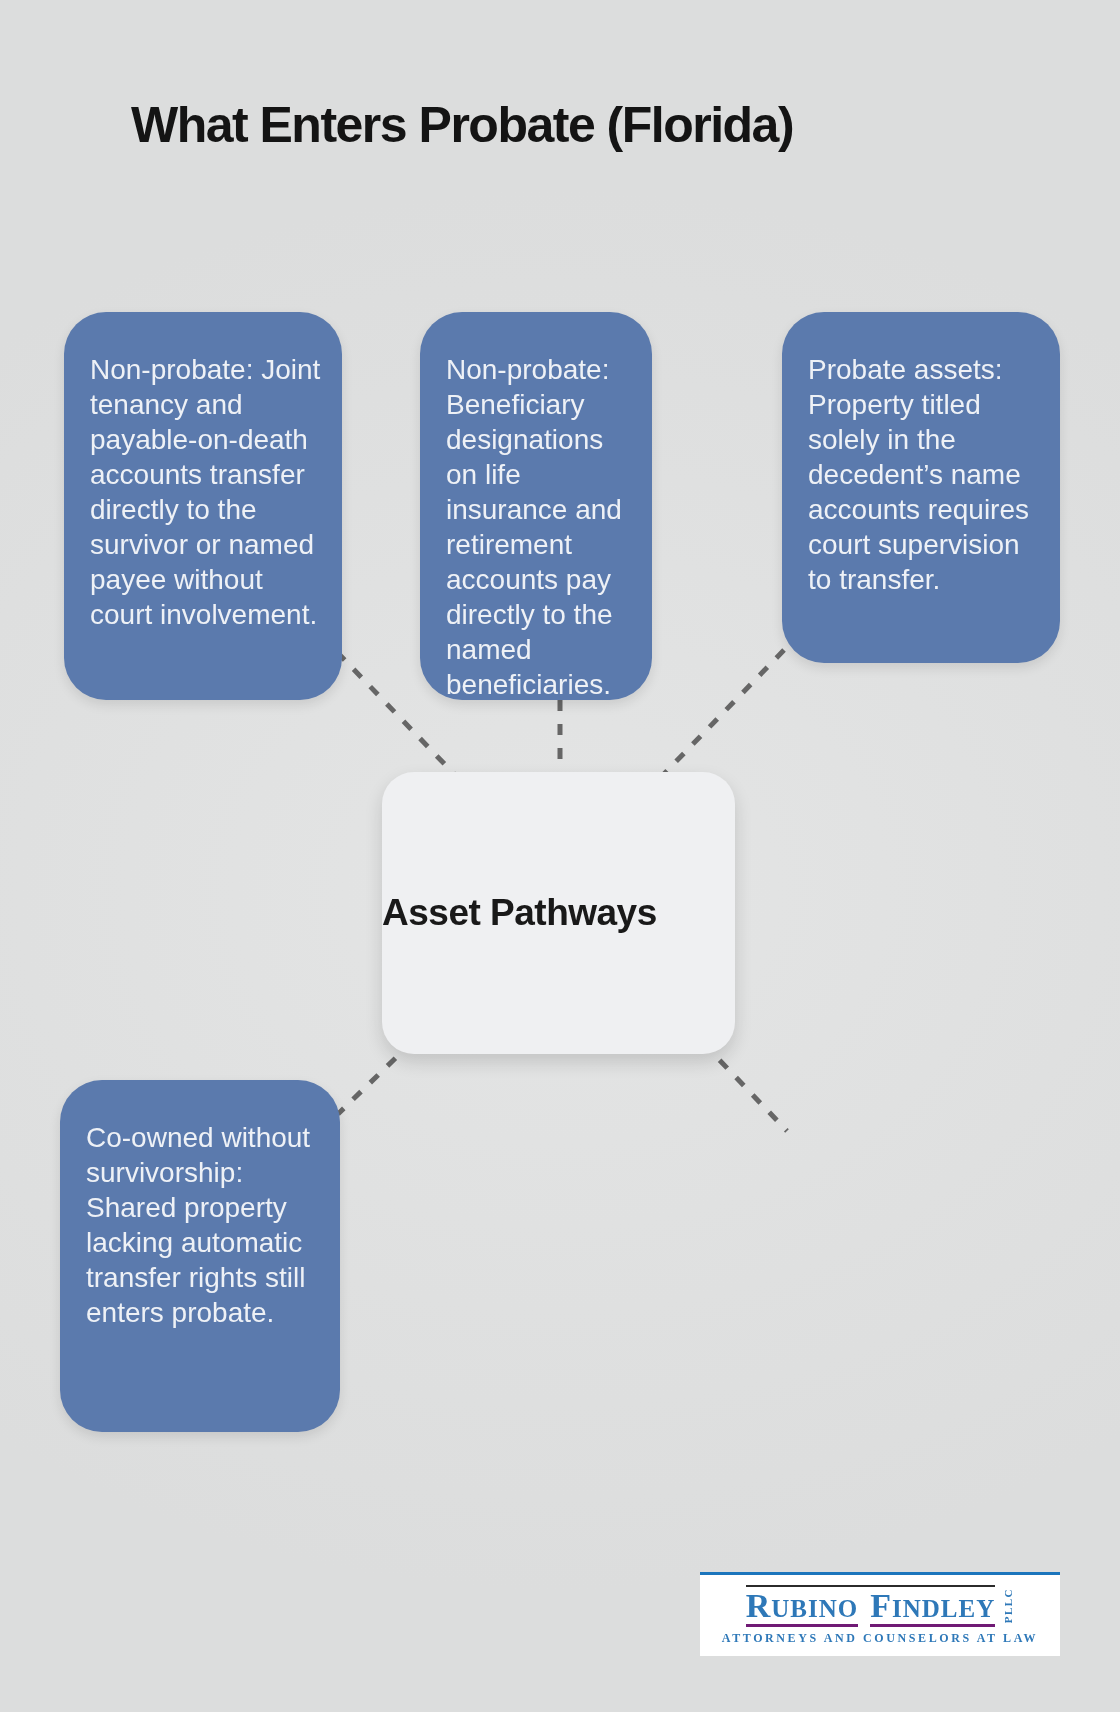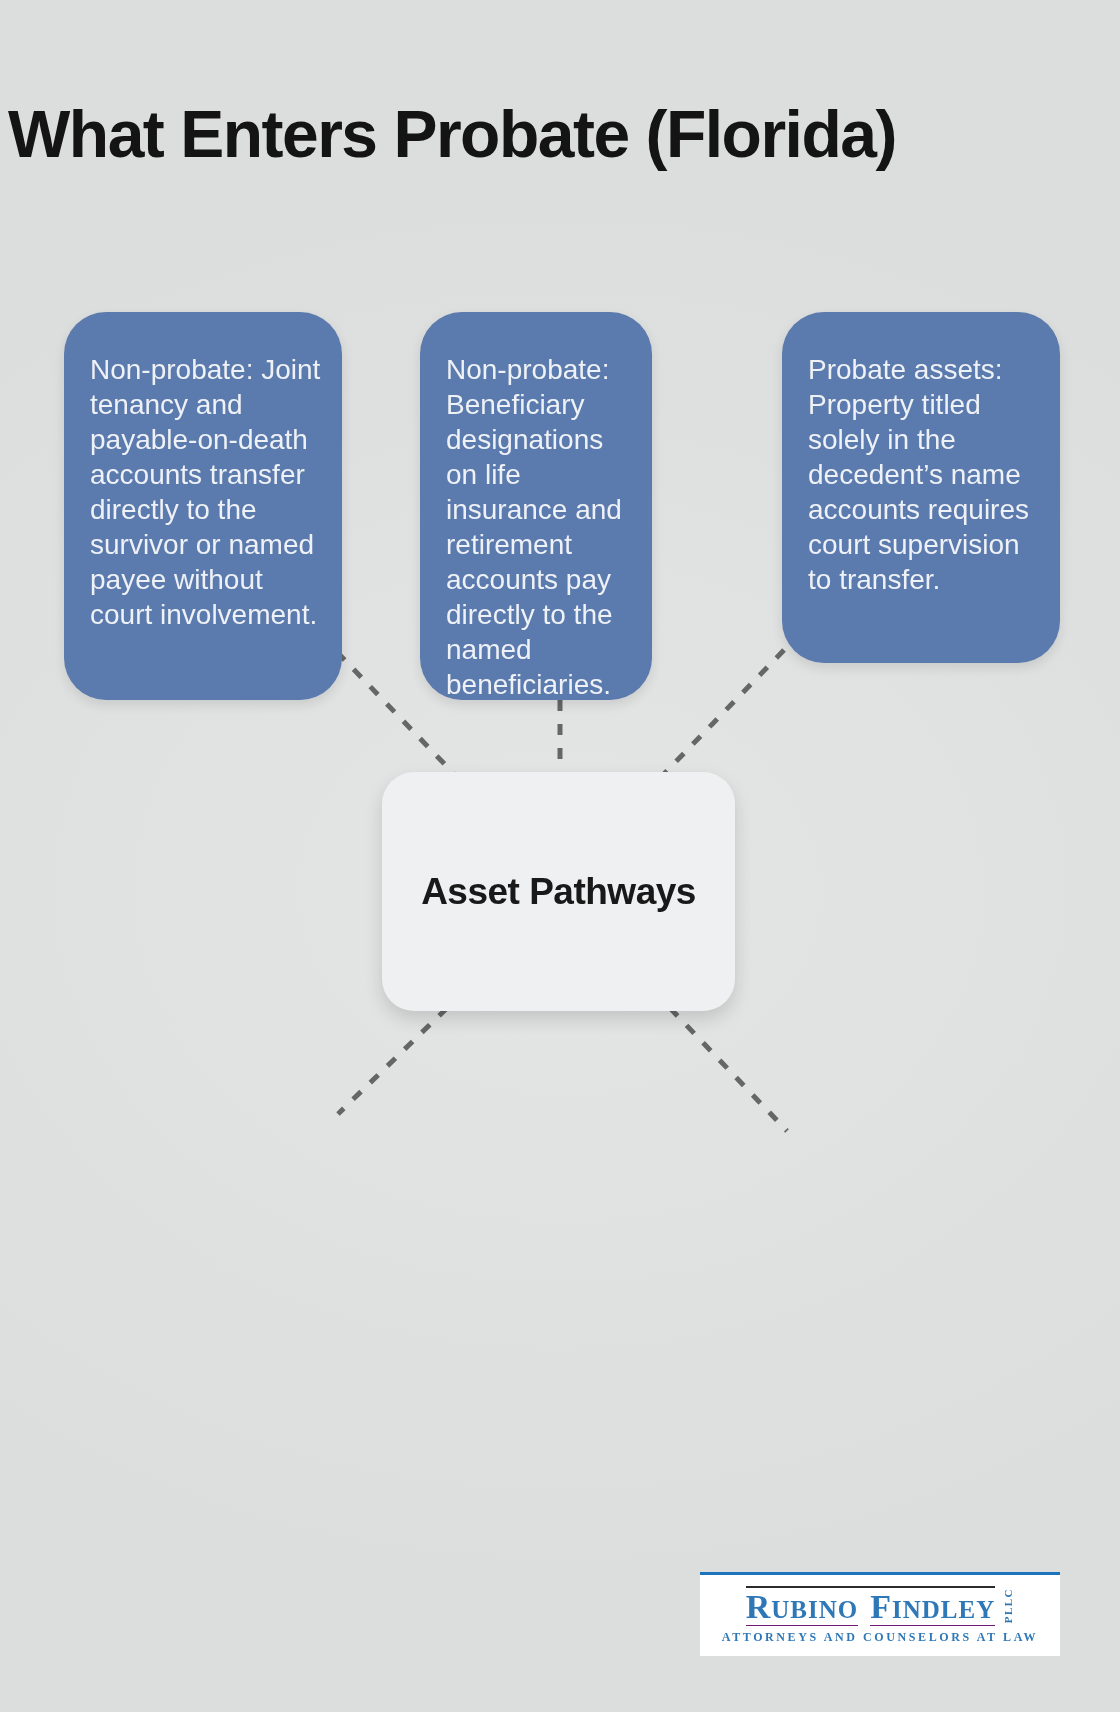--- a/index.html
+++ b/index.html
@@ -8,48 +8,48 @@
     font-family:"Liberation Sans", sans-serif;
     position:relative;
     background:#dfe0e0;
     overflow:hidden;
   }
   .canvas{
     position:absolute;left:0;top:0;width:1120px;height:1712px;
     background:radial-gradient(ellipse 900px 700px at 50% 52%, #e4e5e5 0%, #dfe0e0 60%, #dcdddd 100%);
   }
   .page-title{
-    position:absolute;left:0;top:96px;width:904px;
+    position:absolute;left:10px;top:96px;width:904px;
     text-align:center;
-    font-size:66px;font-weight:bold;letter-spacing:-1.5px;
+    font-size:50px;font-weight:bold;letter-spacing:-1.5px;
     color:#141414;
     margin:0;
   }
   svg.connectors{position:absolute;left:0;top:0;pointer-events:none;}
   .node{
     position:absolute;
     background:#5b7aad;
     border-radius:42px;
     color:#eef1f6;
     font-size:28px;line-height:35px;
     padding:40px 20px 0 26px;
     box-sizing:border-box;
     box-shadow:0 5px 12px rgba(0,0,0,0.10);
   }
   .node-tl{left:64px;top:312px;width:278px;height:388px;}
   .node-tm{left:420px;top:312px;width:232px;height:388px;}
   .node-tr{left:782px;top:312px;width:278px;height:351px;}
   .node-bl{left:60px;top:1080px;width:280px;height:352px;}
   .node-br{left:780px;top:1082px;width:280px;height:390px;}
   .center-node{
-    position:absolute;left:382px;top:772px;width:353px;height:239px;
+    position:absolute;left:382px;top:772px;width:353px;height:282px;
     background:#eff0f2;
     border-radius:32px;
     box-shadow:0 8px 18px rgba(0,0,0,0.14);
-    display:flex;align-items:center;justify-content:center;
+    display:flex;align-items:center;justify-content:flex-start;
   }
   .center-label{
     font-size:37px;font-weight:bold;color:#191919;letter-spacing:-0.5px;
   }
   .logo{
     position:absolute;left:700px;top:1572px;width:360px;height:84px;
     background:#ffffff;
     border-top:3px solid #1b75bc;
     box-sizing:border-box;
     display:flex;flex-direction:column;align-items:center;justify-content:center;
@@ -58,21 +58,21 @@
   .logo-row{display:flex;align-items:center;gap:6px;}
   .logo-name{
     border-top:2px solid #2b2b2b;
     padding-top:1px;
     display:flex;gap:12px;
     color:#2e78b8;
     font-weight:bold;
     font-size:25px;letter-spacing:1px;
     line-height:1.05;
   }
-  .logo-word{border-bottom:1px solid #701a75;padding-bottom:1px;}
+  .logo-word{border-bottom:3px solid #701a75;padding-bottom:1px;}
   .logo-initial{font-size:34px;}
   .logo-pllc{
     color:#2e78b8;font-weight:bold;font-size:11px;letter-spacing:1.5px;
     writing-mode:vertical-rl;transform:rotate(180deg);
     margin-left:2px;line-height:1;
   }
   .logo-tagline{
     margin-top:4px;
     color:#2e78b8;font-weight:bold;
     font-size:12px;letter-spacing:2.6px;
@@ -100,20 +100,23 @@
   </div>
 
   <div class="node node-tm">
     <span>Non-probate: Beneficiary designations on life insurance and retirement accounts pay directly to the named beneficiaries.</span>
   </div>
 
   <div class="node node-tr">
     <span>Probate assets: Property titled solely in the decedent’s name accounts requires court supervision to transfer.</span>
   </div>
 
+  <div class="node node-bl">
+    <span>Co-owned without survivorship: Shared property lacking automatic transfer rights still enters probate.</span>
+  </div>
 
 
   <div class="center-node">
     <span class="center-label">Asset Pathways</span>
   </div>
 
   <div class="logo">
     <div class="logo-row">
       <div class="logo-name">
         <span class="logo-word"><span class="logo-initial">R</span><span>UBINO</span></span>

